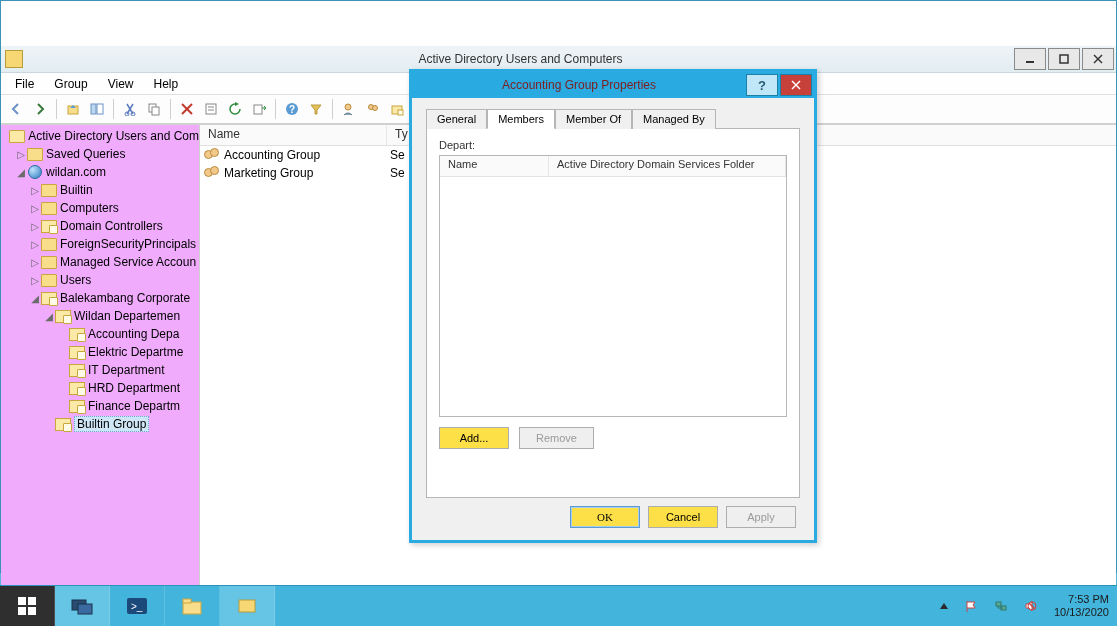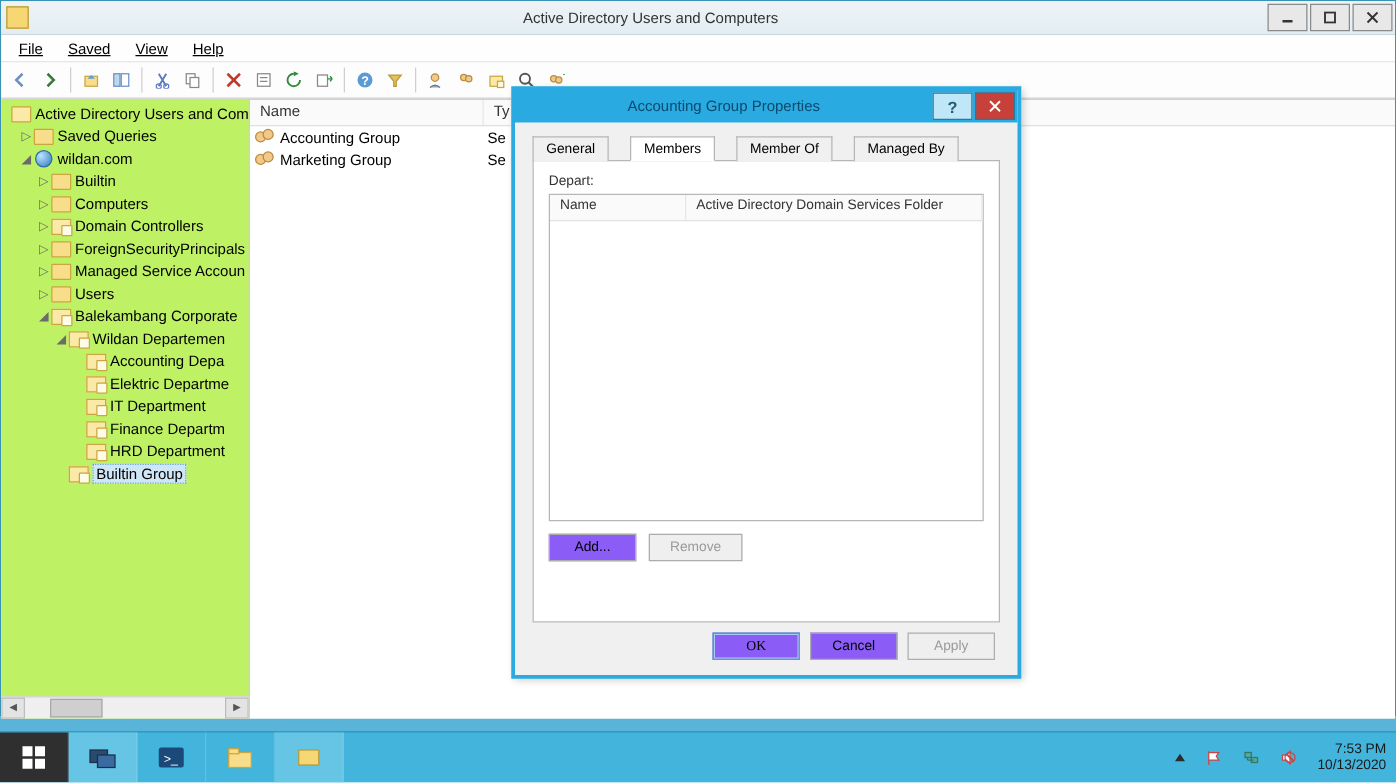--- a/index.html
+++ b/index.html
@@ -1,30 +1,30 @@
 <!DOCTYPE html>
 <html><head>
 <meta charset="utf-8">
 <style>
   html,body{margin:0;padding:0;height:100%;font-family:"Segoe UI",Tahoma,sans-serif;font-size:12px;color:#000;background:#fff;}
   .screen{width:1117px;height:626px;position:relative;background:#5ab4d9;overflow:hidden;}
   
   .mainwin{position:absolute;left:0;top:0;width:1117px;height:573px;background:#fff;border:1px solid #3a93b5;box-sizing:border-box;}
-  .titlebar{height:26px;background:linear-gradient(#eef4f7,#e2edf2);border-bottom:1px solid #c9d8df;display:flex;align-items:center;}
+  .titlebar{height:26px;background:linear-gradient(#eef4f7,#e2edf2);border-bottom:1px solid #c9d8df;display:flex;align-items:center;margin-top:45px;}
   .title-icon{width:16px;height:16px;margin:0 6px 0 4px;background:#f7d774;border:1px solid #b89b3a;}
   .titlebar-text{flex:1;text-align:center;font-size:12px;color:#333;}
   .win-btns{display:flex;height:22px;margin-right:2px;}
   .win-btn{width:30px;height:20px;border:1px solid #8a8a8a;background:#e8e8e8;margin-left:2px;display:flex;align-items:center;justify-content:center;font-size:12px;cursor:default;}
   .menubar{height:21px;background:#fefefe;border-bottom:1px solid #e0e0e0;display:flex;align-items:center;padding:0 4px;}
-  .menu-item{padding:2px 10px;cursor:default;text-decoration:underline;}
+  .menu-item{padding:2px 10px;cursor:default;}
   .toolbar{height:28px;background:#fdfdfd;border-bottom:1px solid #d0d0d0;display:flex;align-items:center;padding:0 4px;gap:2px;}
   .tbtn{width:22px;height:22px;display:flex;align-items:center;justify-content:center;cursor:default;}
   .tsep{width:1px;height:20px;background:#cfcfcf;margin:0 3px;}
   .content{position:relative;height:495px;display:flex;border-top:1px solid #d0d0d0;}
-  .tree{width:198px;height:100%;overflow:hidden;border-right:1px solid #d0d0d0;background:#bef264;position:relative;}
+  .tree{width:198px;height:100%;overflow:hidden;border-right:1px solid #d0d0d0;background:#f0abfc;position:relative;}
   .tree-inner{padding:2px 0;}
   .tree-row{display:flex;align-items:center;height:18px;white-space:nowrap;cursor:default;}
   .tw{display:inline-flex;width:12px;height:12px;align-items:center;justify-content:center;color:#6b6b6b;font-size:10px;}
   .ticon{width:16px;height:14px;margin-right:3px;display:inline-flex;align-items:center;justify-content:center;}
   .folder{width:14px;height:11px;background:#f8dd8a;border:1px solid #caa63e;border-radius:1px;}
   .folder.open{background:#fbe9a8;}
   .ou{width:14px;height:11px;background:#fbe9a8;border:1px solid #caa63e;position:relative;}
   .ou::after{content:"";position:absolute;right:-2px;bottom:-2px;width:7px;height:7px;background:#fffbe6;border:1px solid #caa63e;border-radius:1px;}
   .globe{width:12px;height:12px;border-radius:50%;background:radial-gradient(circle at 30% 30%,#bfe3ff,#2d7bbf);border:1px solid #2a6aa3;}
   .sel{background:#cfe6f7;border:1px dotted #6aa8d8;padding:0 2px;}
@@ -38,37 +38,37 @@
   .list-row{display:flex;align-items:center;height:18px;padding-left:4px;cursor:default;}
   .grp-icon{width:16px;height:14px;margin-right:4px;display:inline-flex;align-items:center;justify-content:center;}
   .heads{position:relative;width:16px;height:14px;}
   .heads::before,.heads::after{content:"";position:absolute;width:7px;height:7px;border-radius:50%;background:#f3c98a;border:1px solid #b88b3f;}
   .heads::before{left:0;top:2px;}
   .heads::after{left:6px;top:0;}
 
   
   .dialog{position:absolute;left:409px;top:69px;width:402px;height:468px;border:3px solid #29aae1;background:#f0f0f0;box-shadow:2px 2px 6px rgba(0,0,0,0.2);}
   .dlg-title{height:26px;background:#29aae1;display:flex;align-items:center;}
-  .dlg-title-text{flex:1;text-align:center;color:#0c4a6e;font-size:12px;}
+  .dlg-title-text{flex:1;text-align:center;color:#7f1d1d;font-size:12px;}
   .dlg-btns{display:flex;height:22px;}
   .dlg-btn{width:30px;height:20px;border:1px solid #1b7fa8;display:flex;align-items:center;justify-content:center;margin-right:2px;font-size:13px;cursor:default;}
   .dlg-help{background:#bfe7f7;color:#265a73;font-weight:bold;}
   .dlg-close{background:#c8403a;color:#fff;}
   .dlg-body{padding:10px 14px 12px 14px;height:calc(100% - 26px);box-sizing:border-box;position:relative;}
-  .tabs{display:flex;gap:17px;}
+  .tabs{display:flex;gap:0;}
   .tab{padding:3px 10px;border:1px solid #b6b6b6;background:#f7f7f7;font-size:11px;cursor:default;border-bottom:none;position:relative;top:1px;}
   .tab.active{background:#fff;border-bottom:1px solid #fff;z-index:2;}
   .tab:not(.active){background:#f0f0f0;}
   .tab-page{border:1px solid #b6b6b6;background:#fff;height:370px;padding:10px 12px;box-sizing:border-box;}
   .members-label{font-size:11px;color:#333;margin-bottom:4px;}
   .members-box{border:1px solid #b6b6b6;height:260px;background:#fff;}
   .members-header{display:flex;height:20px;border-bottom:1px solid #e3e3e3;background:#fafafa;}
   .members-header .mcol{padding:2px 8px;font-size:11px;color:#333;border-right:1px solid #e6e6e6;}
   .dlg-row-btns{display:flex;gap:10px;margin-top:10px;}
-  .btn{height:22px;padding:0 16px;border:1px solid #adadad;background:#8b5cf6;font-size:11px;cursor:default;display:inline-flex;align-items:center;justify-content:center;min-width:70px;box-sizing:border-box;}
+  .btn{height:22px;padding:0 16px;border:1px solid #adadad;background:#fde047;font-size:11px;cursor:default;display:inline-flex;align-items:center;justify-content:center;min-width:70px;box-sizing:border-box;}
   .btn.disabled{color:#9a9a9a;background:#efefef;}
   .btn.default{border:1px solid #5a9bd4;box-shadow:0 0 0 1px #a7cdee inset;font-family:Liberation Serif, serif;}
   .dlg-footer{position:absolute;right:18px;bottom:12px;display:flex;gap:8px;}
 
   
   .taskbar{position:absolute;left:0;bottom:0;width:1117px;height:40px;background:#43b4db;border-top:1px solid #2a93bb;display:flex;align-items:stretch;}
   .task-btn{width:54px;display:flex;align-items:center;justify-content:center;border-right:1px solid rgba(255,255,255,0.15);}
   .task-btn.start{background:#2f2f2f;}
   .task-btn.active{background:#66c4e4;}
   .tray{margin-left:auto;display:flex;align-items:center;padding:0 8px;gap:16px;color:#1a1a1a;font-size:11px;}
@@ -103,21 +103,21 @@
             <svg width="10" height="10">
               <line x1="1" y1="1" x2="9" y2="9" stroke="#333" stroke-width="1.5"></line>
               <line x1="9" y1="1" x2="1" y2="9" stroke="#333" stroke-width="1.5"></line>
             </svg>
           </div>
       </div>
     </div>
 
     <div class="menubar">
       <div class="menu-item">File</div>
-      <div class="menu-item">Saved</div>
+      <div class="menu-item">Group</div>
       <div class="menu-item">View</div>
       <div class="menu-item">Help</div>
     </div>
 
     <div class="toolbar">
       <div class="tbtn">
           <svg width="14" height="14">
             <path d="M9 2 L4 7 L9 12" fill="none" stroke="#6a92c4" stroke-width="2"></path>
           </svg>
         </div>
@@ -325,28 +325,28 @@
               <span class="ticon">
                 <span class="ou"></span>
               </span>
               <span>IT Department</span>
             </div>
           <div class="tree-row" style="padding-left:56px">
               <span class="tw"></span>
               <span class="ticon">
                 <span class="ou"></span>
               </span>
+              <span>HRD Department</span>
+            </div>
+          <div class="tree-row" style="padding-left:56px">
+              <span class="tw"></span>
+              <span class="ticon">
+                <span class="ou"></span>
+              </span>
               <span>Finance Departm</span>
-            </div>
-          <div class="tree-row" style="padding-left:56px">
-              <span class="tw"></span>
-              <span class="ticon">
-                <span class="ou"></span>
-              </span>
-              <span>HRD Department</span>
             </div>
           <div class="tree-row" style="padding-left:42px">
               <span class="tw"></span>
               <span class="ticon">
                 <span class="ou"></span>
               </span>
               <span class="sel">Builtin Group</span>
             </div>
         </div>
         <div class="hscroll">

